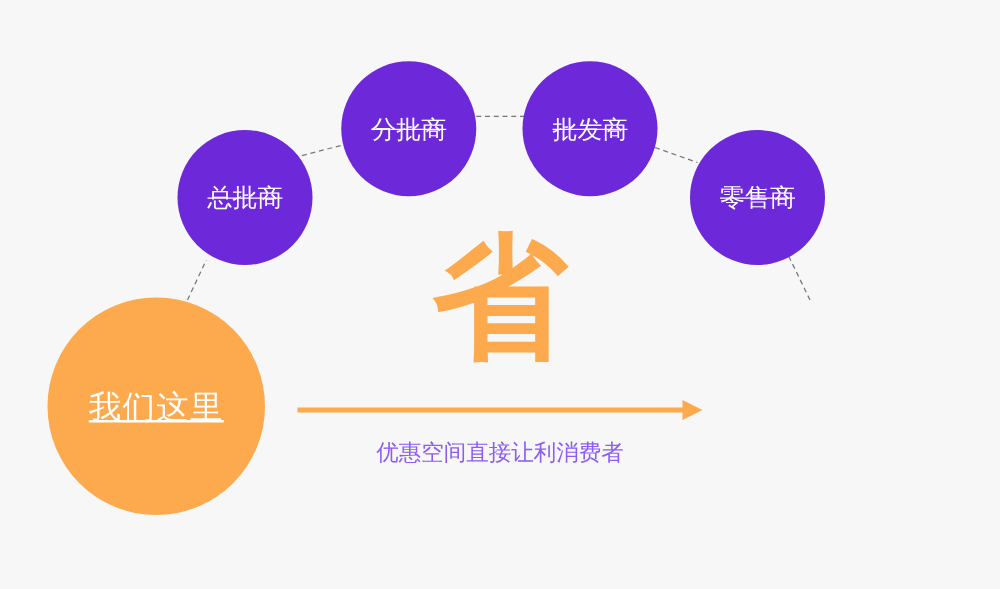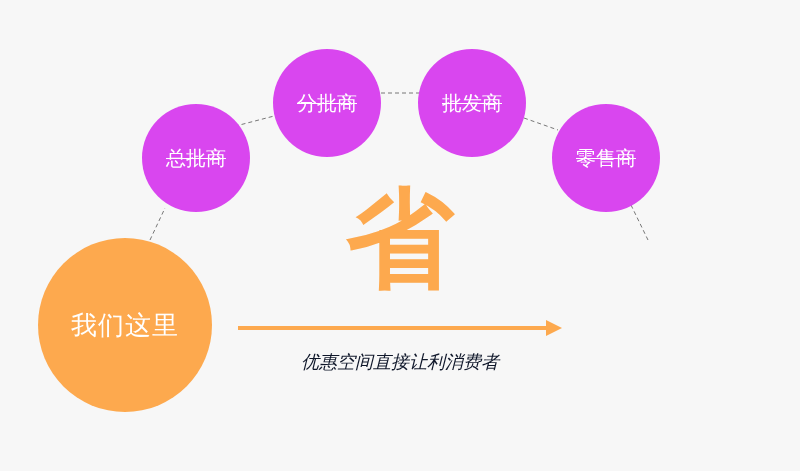--- a/index.html
+++ b/index.html
@@ -10,21 +10,21 @@
     font-family: "DejaVu Sans", "Liberation Sans", sans-serif;
   }
   .stage { position: absolute; left: 0; top: 0; width: 800px; height: 471px; }
   svg.arcs { position: absolute; left: 0; top: 0; }
   .circle {
     position: absolute;
     border-radius: 50%;
     display: flex; align-items: center; justify-content: center;
     color: #ffffff;
   }
-  .circle.gray { background: #d946ef; width: 108px; height: 108px; }
+  .circle.gray { background: #6d28d9; width: 108px; height: 108px; }
   .circle.orange { background: #fda94e; }
   .circle.gray .label {
     font-size: 20px; letter-spacing: 0px;
     text-decoration: line-through;
     text-decoration-thickness: 1px;
     font-weight: 300;
   }
   .circle.orange .label { font-size: 26px; font-weight: 300; letter-spacing: 1px; }
   .big-char {
     position: absolute; left: 335px; top: 178px; width: 130px; height: 120px;
@@ -35,21 +35,21 @@
     position: absolute; left: 238px; top: 326px; width: 312px; height: 4px;
     background: #fda94e;
   }
   .arrow-head {
     position: absolute; left: 546px; top: 320px; width: 0; height: 0;
     border-top: 8px solid transparent; border-bottom: 8px solid transparent;
     border-left: 16px solid #fda94e;
   }
   .caption {
     position: absolute; left: 250px; top: 350px; width: 300px; text-align: center;
-    font-size: 18px; color: #0f172a; font-style: italic;
+    font-size: 18px; color: #8b5cf6;
   }
 </style>
 </head>
 <body>
 
 <div class="stage">
 
   <svg class="arcs" width="800" height="471">
     <g fill="none" stroke="#777777" stroke-width="1" stroke-dasharray="4,3">
       <line x1="150" y1="240" x2="165" y2="208"></line>
@@ -66,21 +66,21 @@
   <div class="circle gray" style="left:273px; top:49px;">
     <span class="label">分批商</span>
   </div>
   <div class="circle gray" style="left:552px; top:104px;">
     <span class="label">零售商</span>
   </div>
   <div class="circle gray" style="left:418px; top:49px;">
     <span class="label">批发商</span>
   </div>
 
-  <div class="circle orange" style="left:38px; top:238px; width:174px; height:174px;">
+  <div class="circle orange" style="left:38px; top:238px; width:174px; height:174px;text-decoration:underline;">
     <span class="label">我们这里</span>
   </div>
 
   <div class="big-char">省</div>
 
   <div class="arrow-line"></div>
   <div class="arrow-head"></div>
 
   <div class="caption">优惠空间直接让利消费者</div>
 </div>

